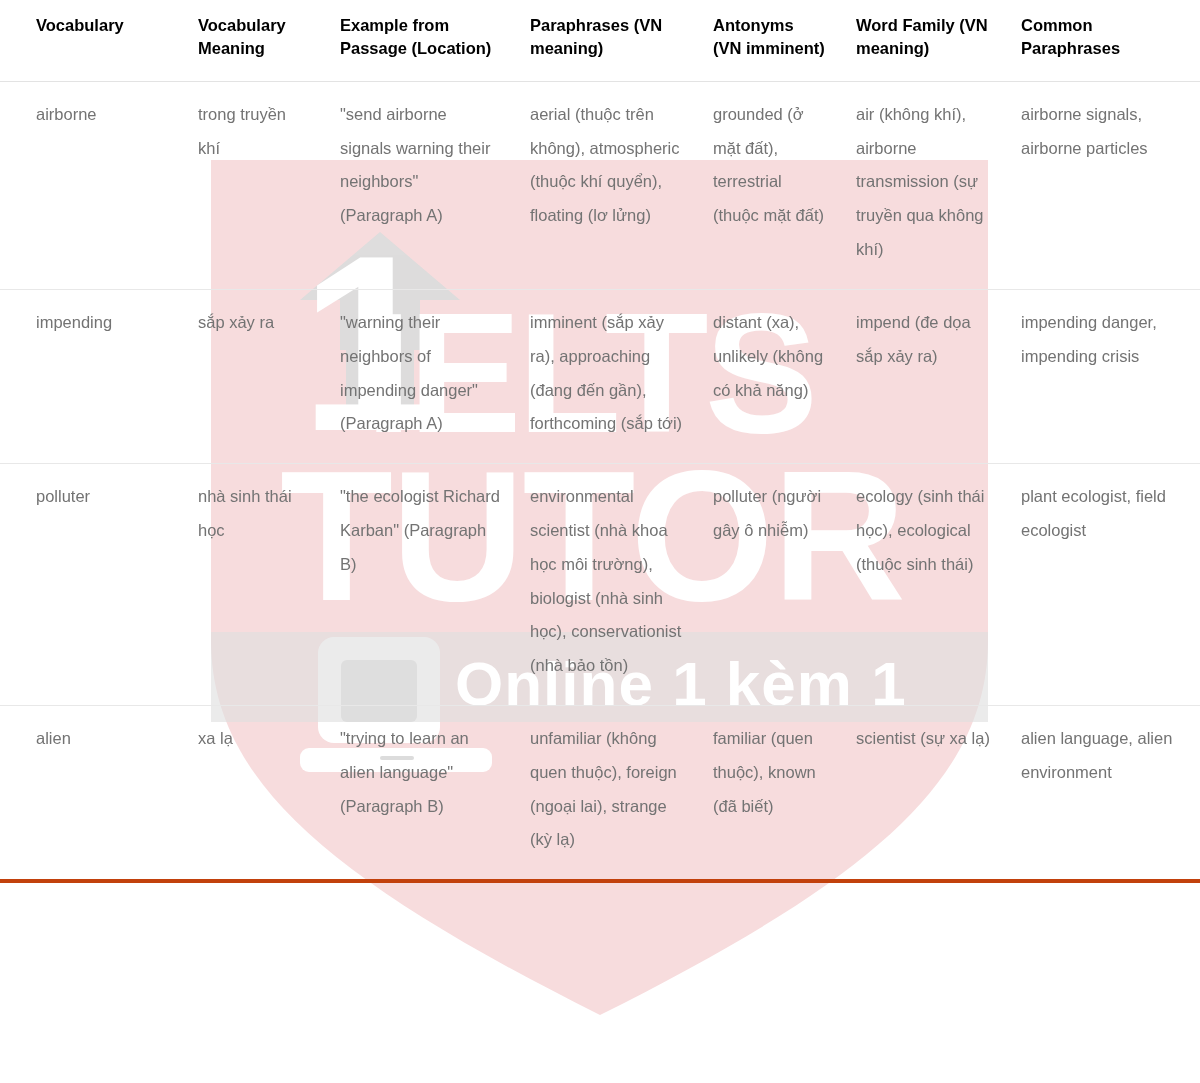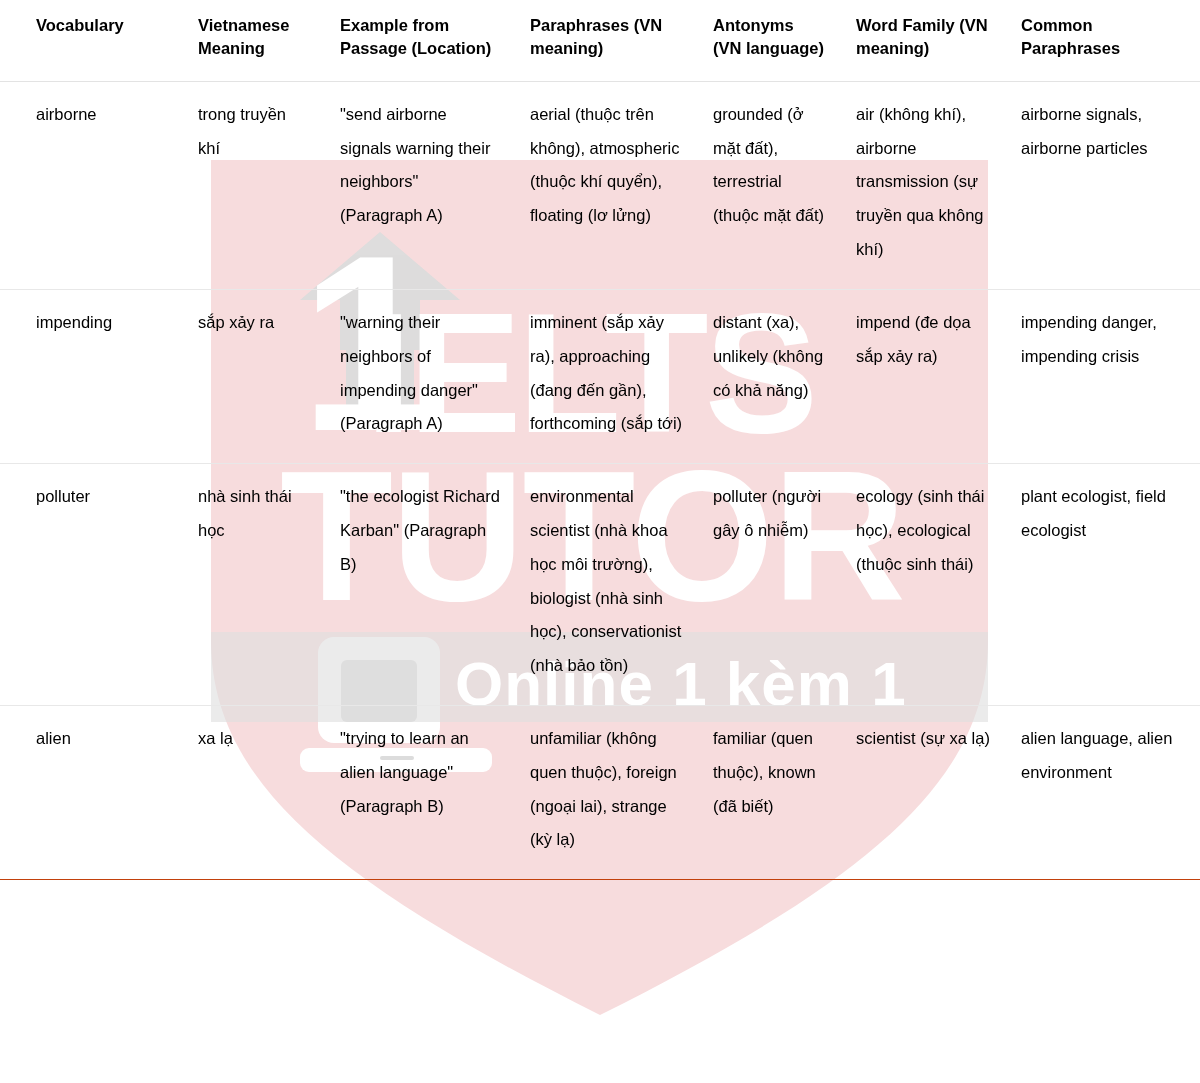--- a/index.html
+++ b/index.html
@@ -53,27 +53,27 @@
     padding: 14px 16px 20px 14px;
     border-bottom: 1px solid #e3e3e3;
     background: transparent;
   }
   #vocab-table td {
     text-align: left;
     vertical-align: top;
     font-size: 16.5px;
     font-weight: 400;
     line-height: 2.05;
-    color: #000000;
+    color: #737373;
     padding: 16px 16px 22px 14px;
     border-bottom: 1px solid #e8e8e8;
     background: transparent;
   }
   #vocab-table tbody tr:last-child td {
-    border-bottom: 1px solid #c2410c;
+    border-bottom: 4px solid #c2410c;
   }
   #vocab-table th:first-child,
   #vocab-table td:first-child { padding-left: 36px; }
 
   
   col.c0 { width: 184px; }
   col.c1 { width: 142px; }
   col.c2 { width: 190px; }
   col.c3 { width: 183px; }
   col.c4 { width: 143px; }
@@ -123,24 +123,24 @@
         <col class="c1">
         <col class="c2">
         <col class="c3">
       <col class="c4">
         <col class="c5">
         <col class="c6">
     </colgroup>
     <thead>
       <tr>
         <th>Vocabulary</th>
-        <th>Vietnamese Meaning</th>
+        <th>Vocabulary Meaning</th>
         <th>Example from Passage (Location)</th>
         <th>Paraphrases (VN meaning)</th>
-        <th>Antonyms (VN language)</th>
+        <th>Antonyms (VN imminent)</th>
         <th>Word Family (VN meaning)</th>
         <th>Common Paraphrases</th>
       </tr>
     </thead>
     <tbody>
       <tr>
         <td>airborne</td>
         <td>trong truyền khí</td>
         <td>"send airborne signals warning their neighbors" (Paragraph A)</td>
         <td>aerial (thuộc trên không), atmospheric (thuộc khí quyển), floating (lơ lửng)</td>

